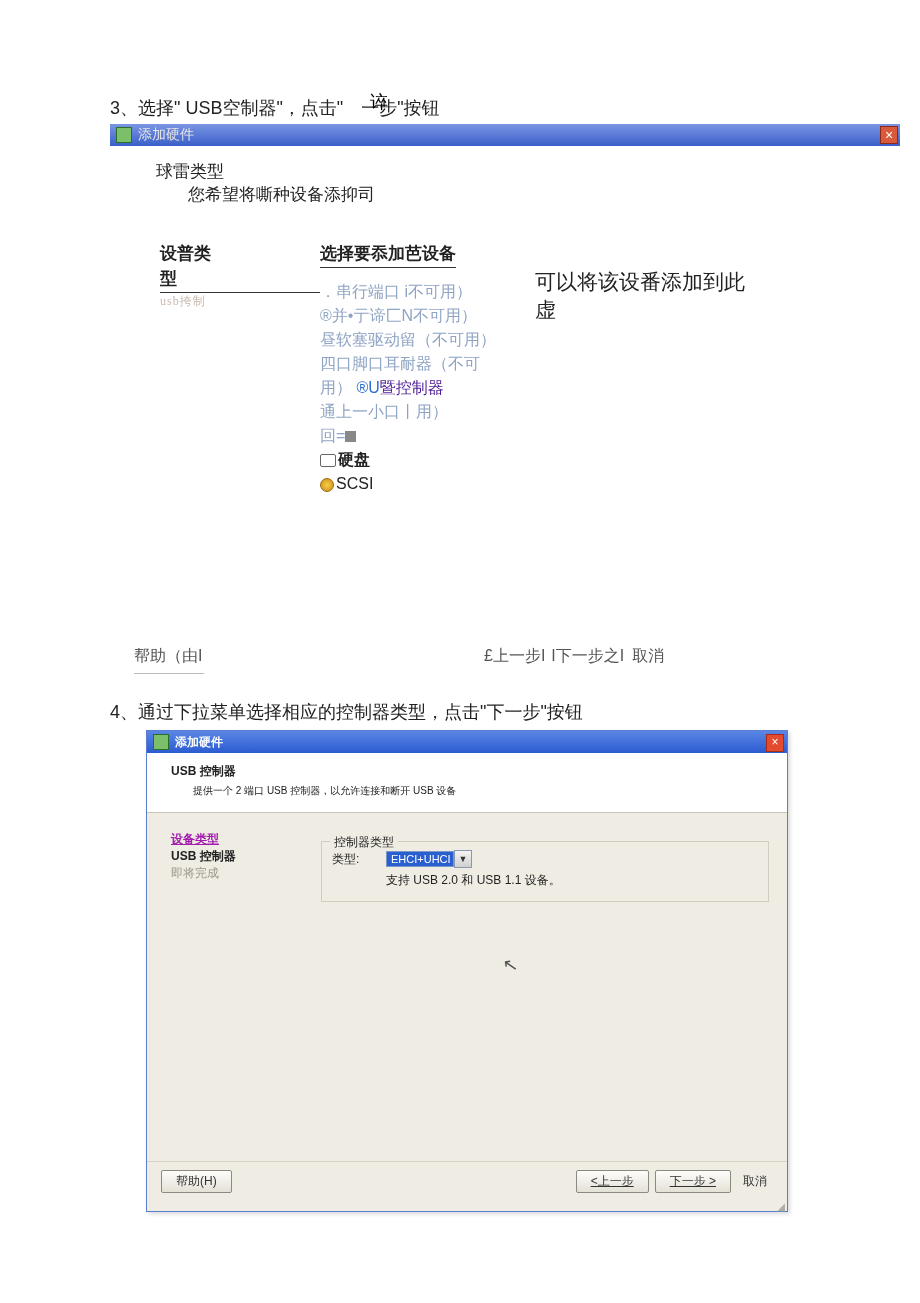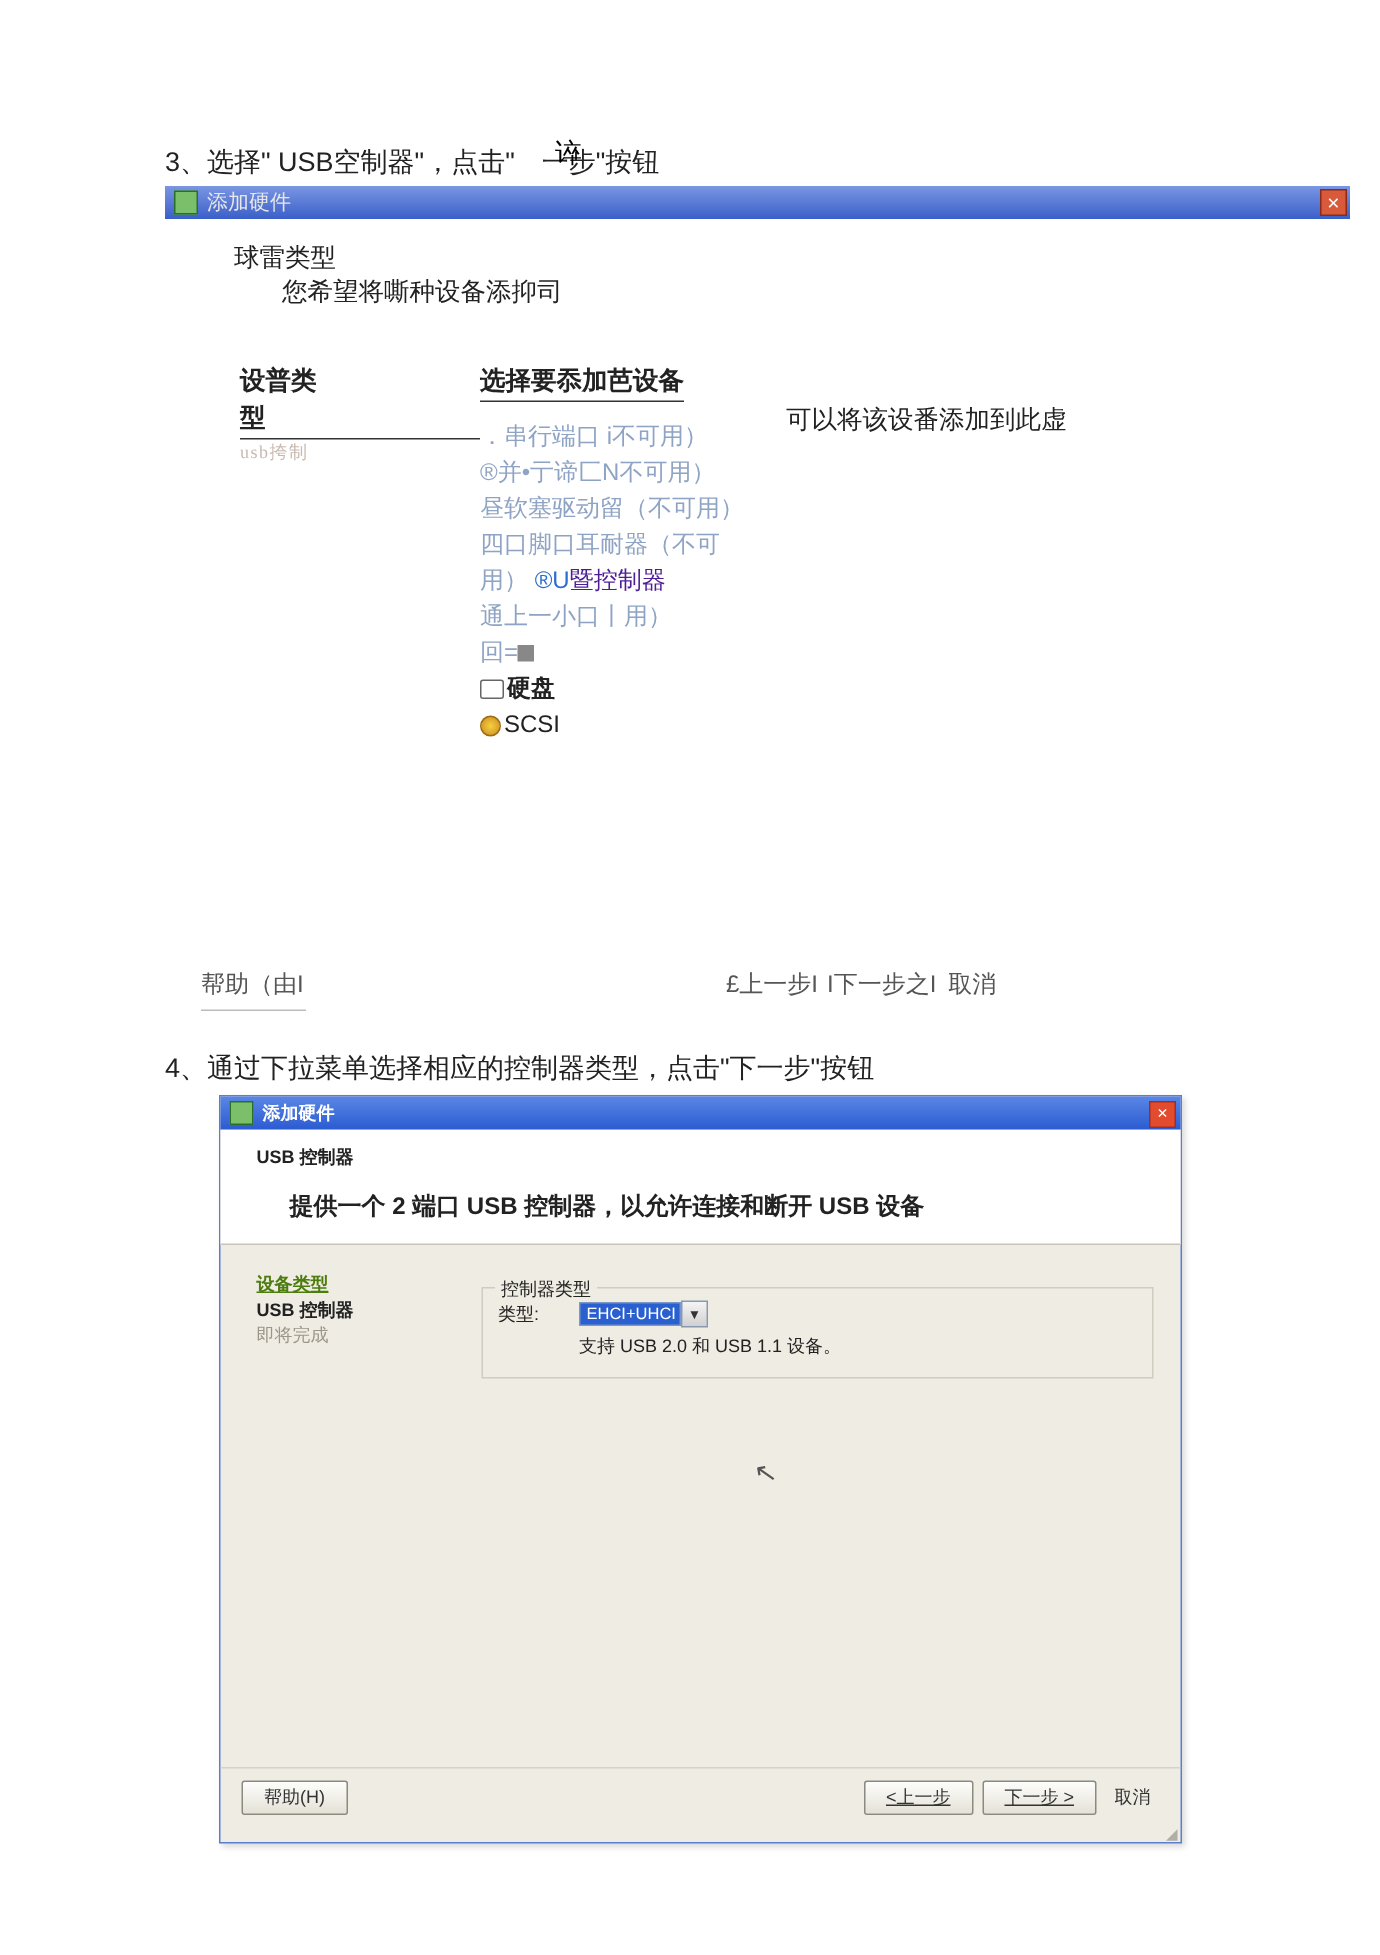--- a/index.html
+++ b/index.html
@@ -31,24 +31,24 @@
   .btnrow1 .help{ width:350px;}
   .hr{ border-top:1px solid #bbb; width:70px; margin-left:24px; margin-top:2px;}
   .step4{ font-size:18px; margin:26px 0 6px 0;}
   .dlg2{ width:640px; border:1px solid #5b7fd0; margin-left:36px; background:#efece3; box-shadow:2px 2px 4px rgba(0,0,0,.15);}
   .dlg2 .titlebar2{ display:flex; align-items:center; height:22px; background:linear-gradient(#5a86e4,#2b5bd2); padding-left:6px; position:relative;}
   .titlebar2 .tb-icon{ width:14px; height:14px; border:1px solid #2a6e2a; background:#7cbf6a; margin-right:6px;}
   .titlebar2 .tlabel{ color:#fff; font-size:12px; font-weight:bold;}
   .closebtn2{ position:absolute; right:3px; top:3px; width:16px; height:16px; background:#e34b2e; color:#fff; font-size:12px; text-align:center; line-height:14px; border:1px solid #a82a18;}
   .whitehdr{ background:#fff; padding:10px 18px 14px 24px; border-bottom:1px solid #c8c4b8;}
   .whitehdr .h1{ font-size:12px; font-weight:bold;}
-  .whitehdr .h2{ font-size:16px; padding-left:22px; margin-top:14px;font-weight:bold;}
+  .whitehdr .h2{ font-size:10px; padding-left:22px; margin-top:4px;}
   .body2{ display:flex; padding:18px 18px 0 24px; min-height:330px; font-size:12px;}
   .side{ width:150px;}
-  .side .lnk{ color:#4d7c0f; text-decoration:underline; font-weight:bold;}
+  .side .lnk{ color:#a21caf; text-decoration:underline; font-weight:bold;}
   .side .sel{ font-weight:bold; color:#222;}
   .side .dim{ color:#9a9688;}
   .main{ flex:1;}
   .fieldset{ border:1px solid #cfccc0; margin-top:10px; padding:8px 10px 12px 10px; position:relative;}
   .fieldset .legend{ position:absolute; top:-8px; left:8px; background:#efece3; padding:0 4px; font-size:12px;}
   .row{ display:flex; align-items:center;}
   .row .lbl{ width:54px;}
   .combo{ display:flex; align-items:center;}
   .combo .val{ background:#2a5fd0; color:#fff; font-family:Arial; font-size:11px; padding:1px 4px; border:1px solid #7a97c8; width:68px; box-sizing:border-box;}
   .combo .arrow{ width:16px; height:16px; border:1px solid #8a98b0; background:linear-gradient(#f4f4f4,#d0d0d0); display:flex; align-items:center; justify-content:center; font-size:9px; color:#333;}
@@ -96,21 +96,21 @@
         <span class="blue">®U</span><span style="color:#4c1d95;">暨控制器</span>
       </div>
       <div class="opt gray">通上一小口丨用）</div>
       <div class="opt gray"><span>回=</span><span class="chip"></span></div>
       <div class="opt"><span class="hd-ico"></span><span style="font-weight:bold;">硬盘</span></div>
       <div class="opt"><span class="sc-ico"></span><span>SCSI</span></div>
     </div>
     <div class="col right">
       <div style="height:16px;"></div>
       <div style="height:10px;"></div>
-      <div style="font-size:17px;">可以将该设番添加到此虚</div>
+      <div style="font-size:21px;margin-left:11px;">可以将该设番添加到此虚</div>
     </div>
   </div>
   <div class="spacer1"></div>
   <div class="btnrow1">
     <div class="help">帮助（由I</div>
     <div>£上一步I</div>
     <div style="width:6px;"></div>
     <div>I下一步之I</div>
     <div style="width:8px;"></div>
     <div>取消</div>

